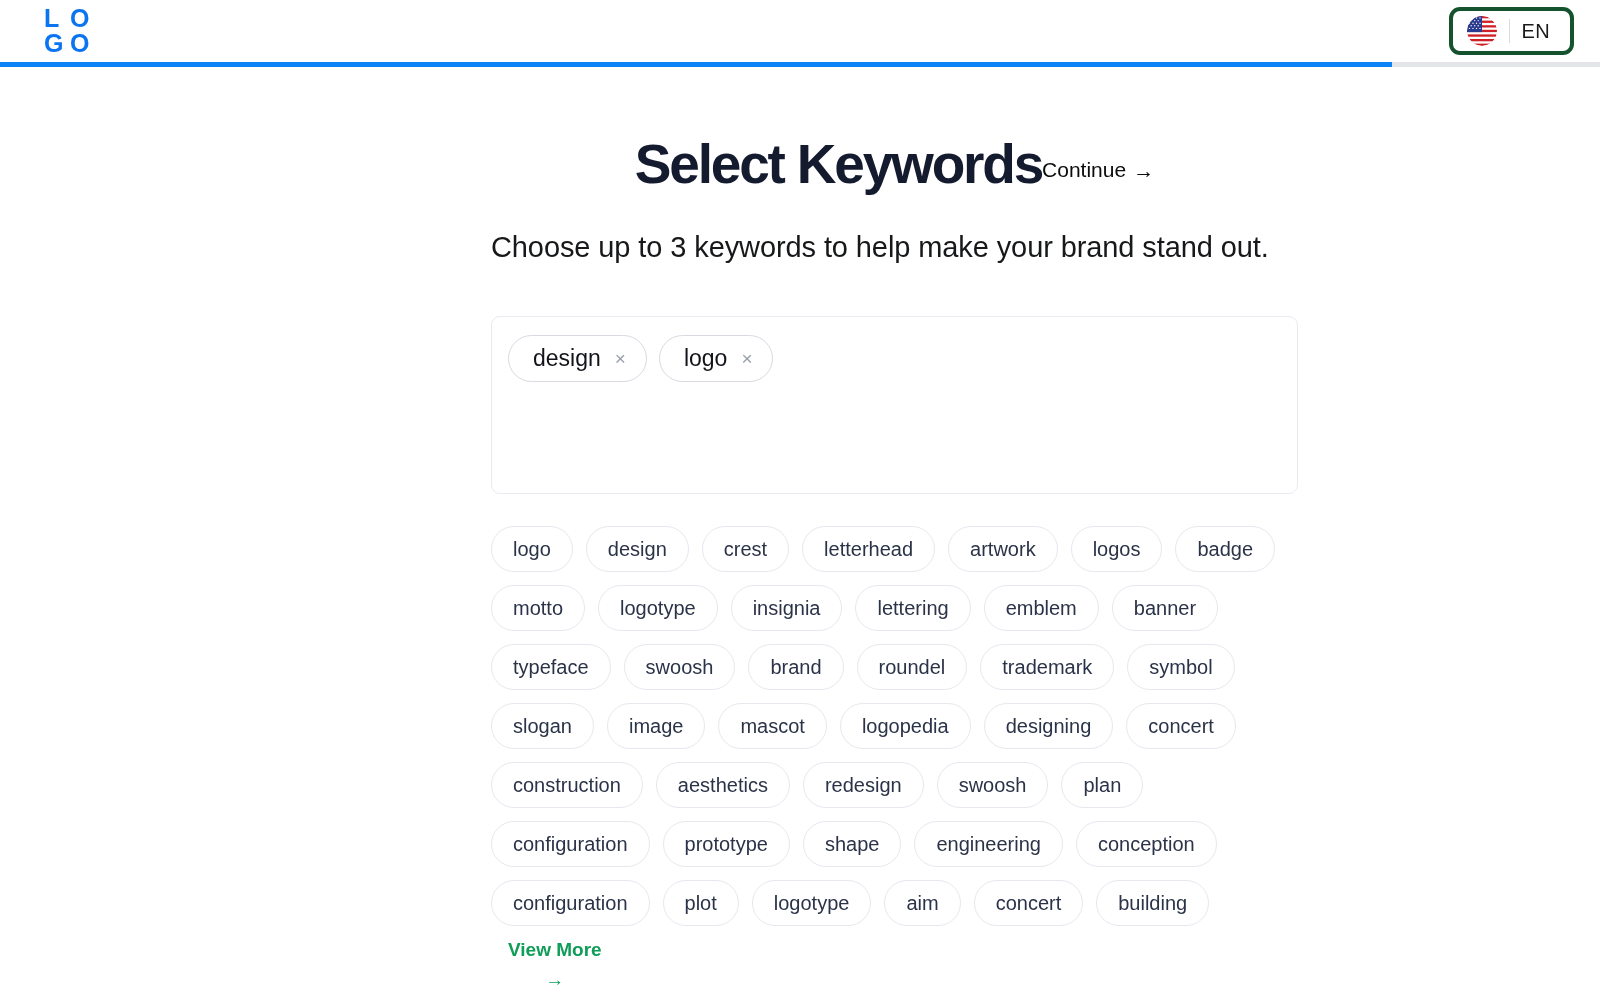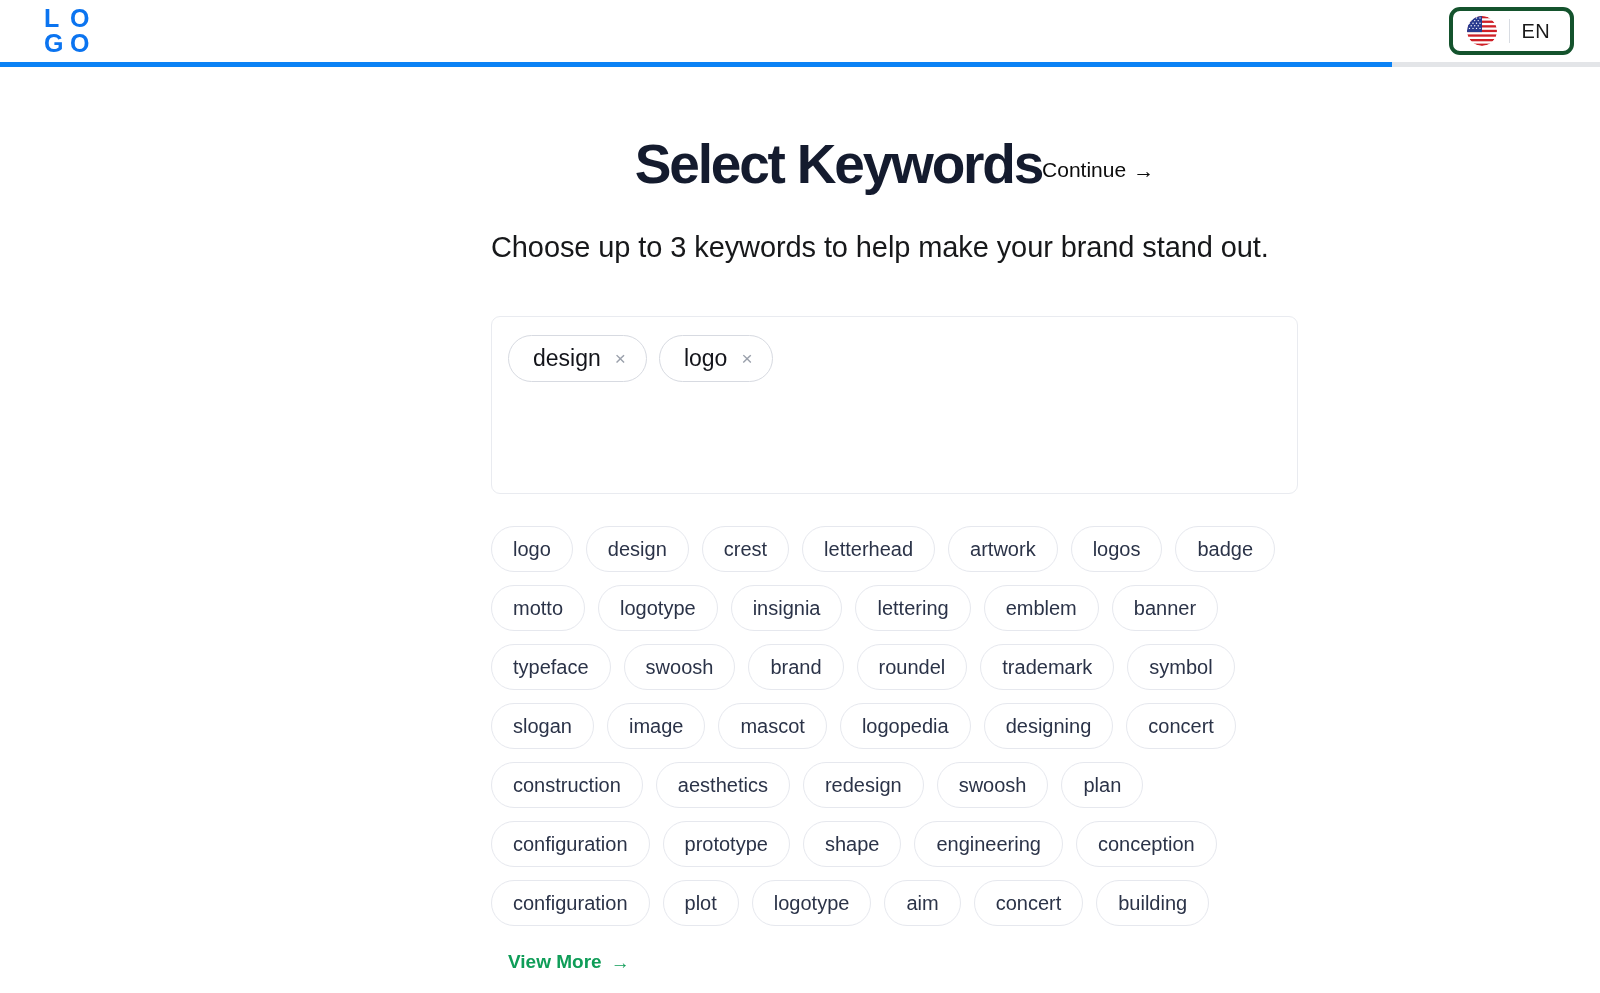--- a/index.html
+++ b/index.html
@@ -190,20 +190,21 @@
     background: none;
     border: none;
     font-family: "Liberation Sans", sans-serif;
     font-weight: bold;
     font-size: 19px;
     color: #0f9d58;
     cursor: pointer;
     height: 46px;
     padding: 0 10px;
     margin-left: 7px;
+    flex-direction: column;
   }
   .view-more-arrow { font-size: 19px; line-height: 1; }
 </style>
 </head>
 <body>
 
 <div class="header">
 
   <div class="logo-mark">
     <span class="logo-cell" style="color: rgb(11, 116, 240);">L</span>

